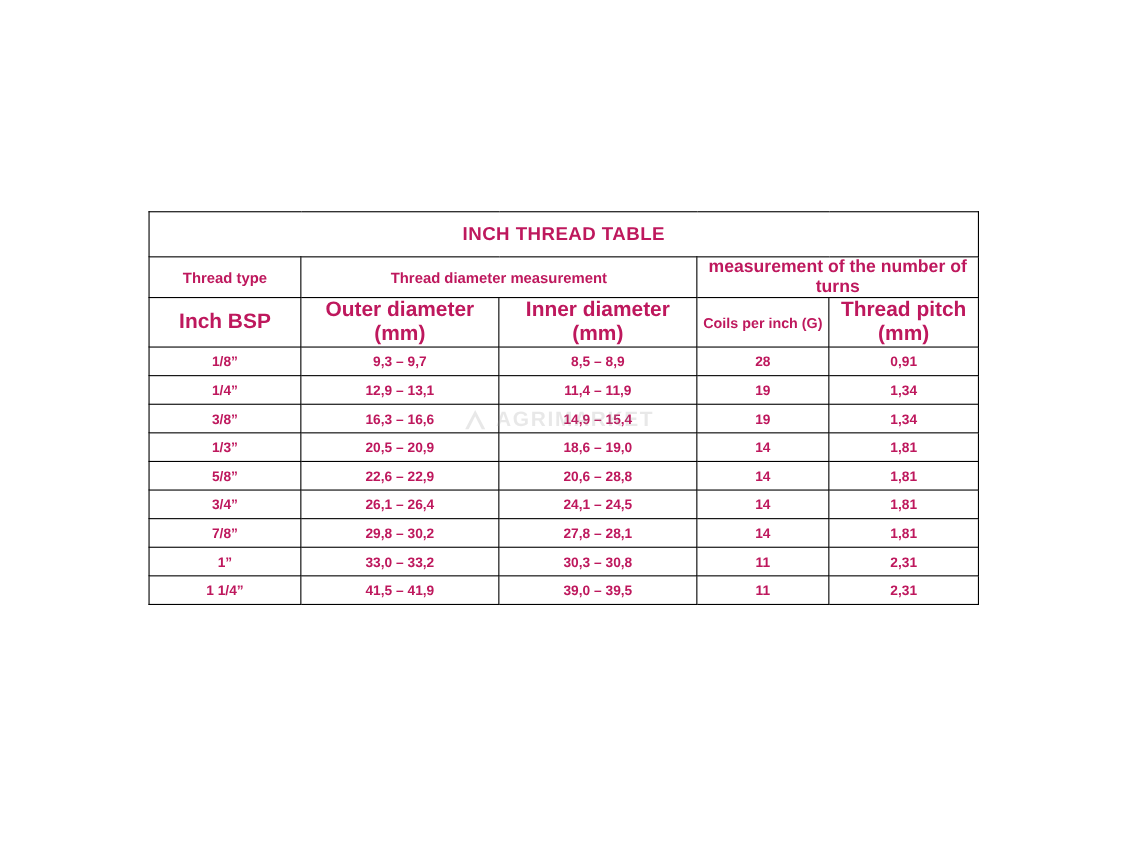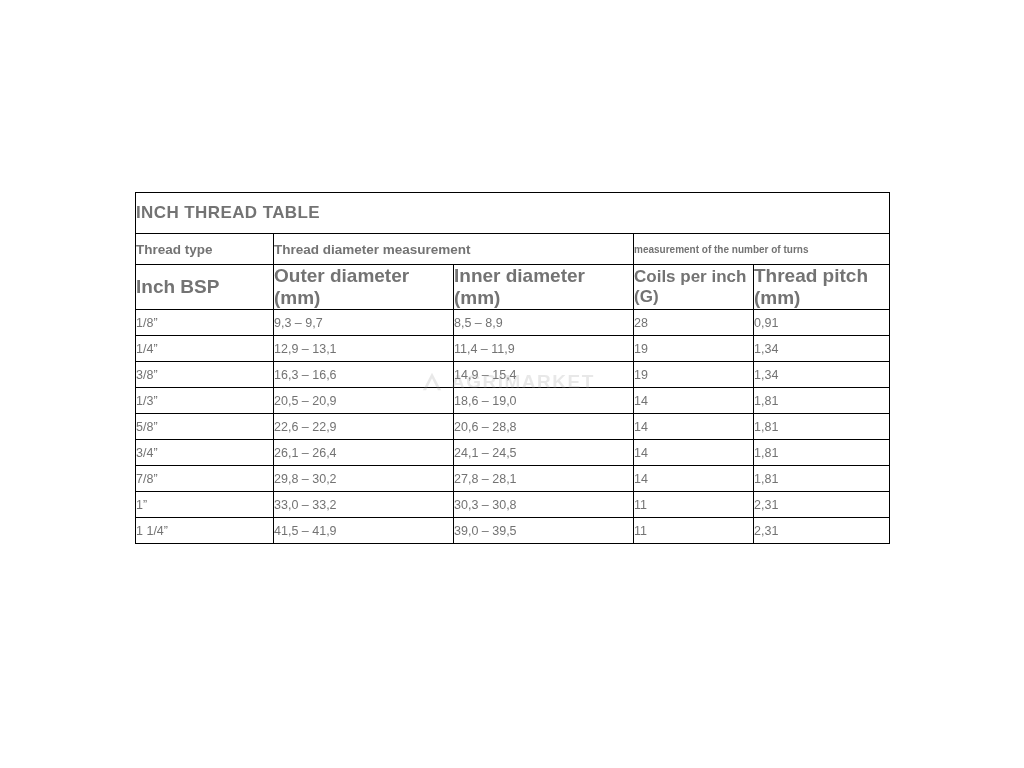--- a/index.html
+++ b/index.html
@@ -26,52 +26,53 @@
   table.thread-table {
     border-collapse: collapse;
     width: 754px;
     table-layout: fixed;
     background: #ffffff;
   }
   table.thread-table td,
   table.thread-table th {
     border: 1px solid #000000;
     padding: 0;
+    text-align: center;
     vertical-align: middle;
-    color: #737373;
+    color: #be185d;
   }
   .title-cell {
     height: 40px;
     font-size: 17px;
     font-weight: bold;
     letter-spacing: 0.4px;
   }
   .grp-cell {
     height: 30px;
     font-size: 13.5px;
     font-weight: bold;
     margin-top: 12px;
   }
   .grp-cell.small {
-    font-size: 10px;
+    font-size: 16px;
     font-weight: bold;
   }
   .sub-cell {
     height: 40px;
     font-size: 19px;
     font-weight: bold;
     padding: 2px 4px;
   }
   .sub-cell.small {
-    font-size: 17px;
+    font-size: 13px;
   }
   .data-cell {
     height: 25px;
     font-size: 12.5px;
-    font-weight: normal;
+    font-weight: bold;
   }
   .col-type   { width: 138px; }
   .col-outer  { width: 180px; }
   .col-inner  { width: 180px; }
   .col-coils  { width: 120px; }
   .col-pitch  { width: 136px; }
 
   
   .watermark {
     position: absolute;

